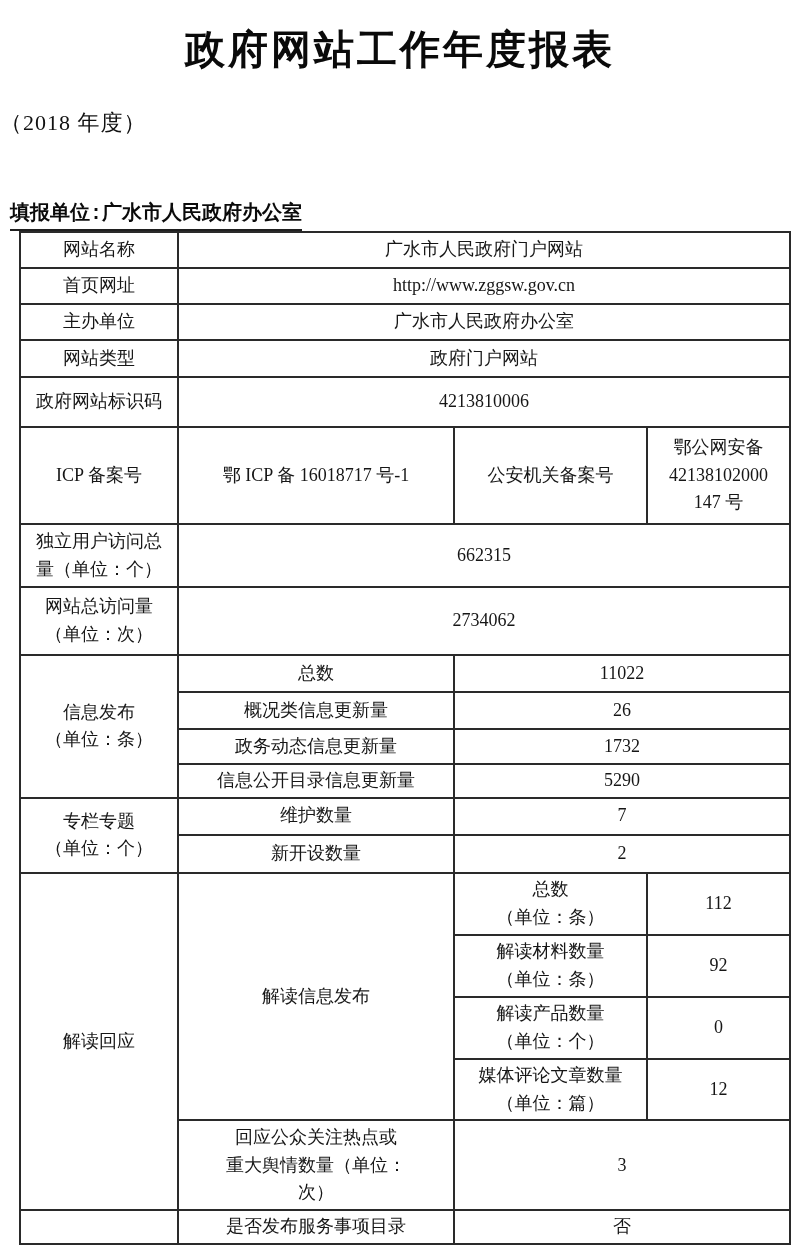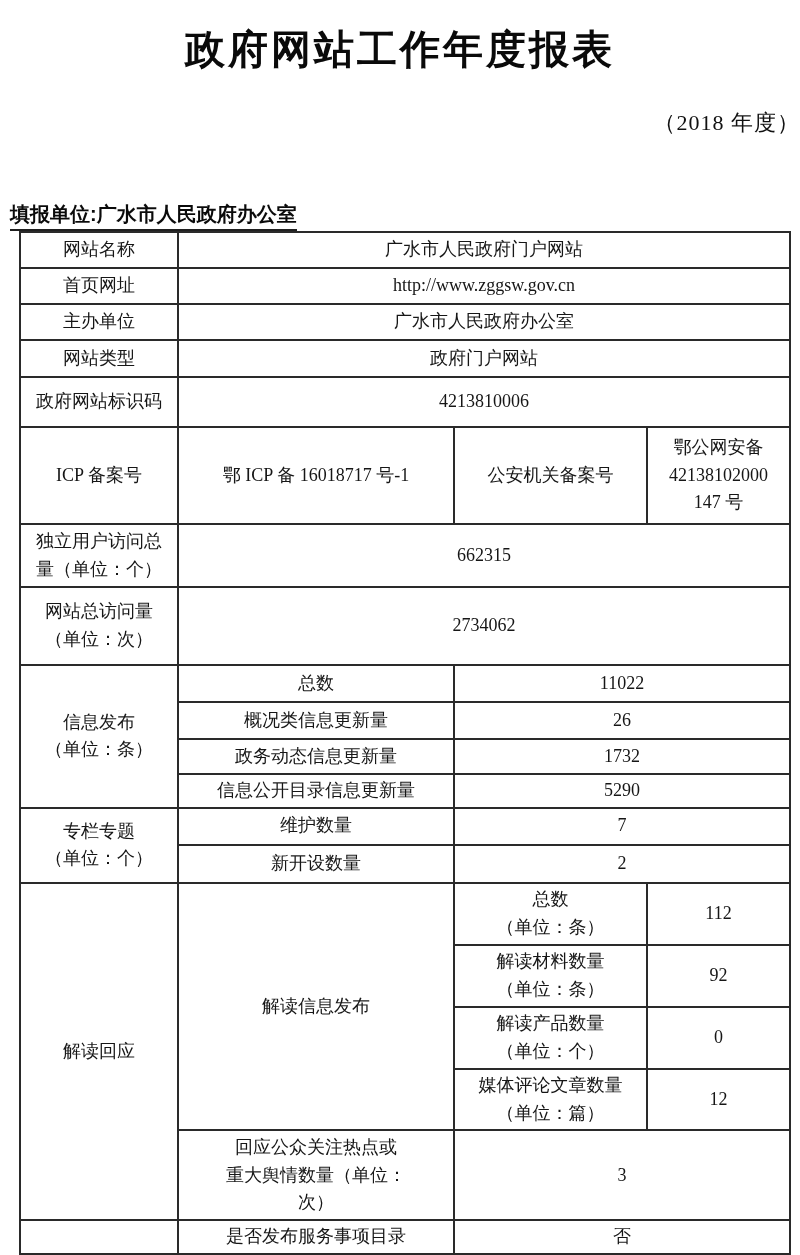--- a/index.html
+++ b/index.html
@@ -17,31 +17,31 @@
     font-family: Liberation Sans, sans-serif;
     font-weight: 700;
     font-size: 40px;
     line-height: 48px;
     letter-spacing: 3px;
     color: #0a0a0a;
   }
 
   .page-subtitle {
     margin-top: 35px;
-    text-align: right;
+    text-align: left;
     font-size: 22px;
     line-height: 30px;
     letter-spacing: 1px;
     font-weight: 400;
   }
 
   .report-unit {
     display: inline-block;
     margin: 62px 0 0 10px;
-    font-family: Liberation Sans, sans-serif;
+    font-family: Liberation Mono, monospace;
     font-weight: 700;
     font-size: 20px;
     line-height: 28px;
     padding-bottom: 1px;
     border-bottom: 2px solid #1f1f1f;
     color: #0a0a0a;
     text-align: right;
   }
 
   table.report {
@@ -105,21 +105,21 @@
       <td>鄂公网安备
 42138102000
 147 号</td>
     </tr>
 
     <tr style="height:63px">
       <td>独立用户访问总
 量（单位：个）</td>
       <td colspan="3">662315</td>
     </tr>
-    <tr style="height:78px">
+    <tr style="height:68px">
       <td>网站总访问量
 （单位：次）</td>
       <td colspan="3">2734062</td>
     </tr>
 
     <tr style="height:37px">
       <td rowspan="4">信息发布
 （单位：条）</td>
       <td>总数</td>
       <td colspan="2">11022</td>

